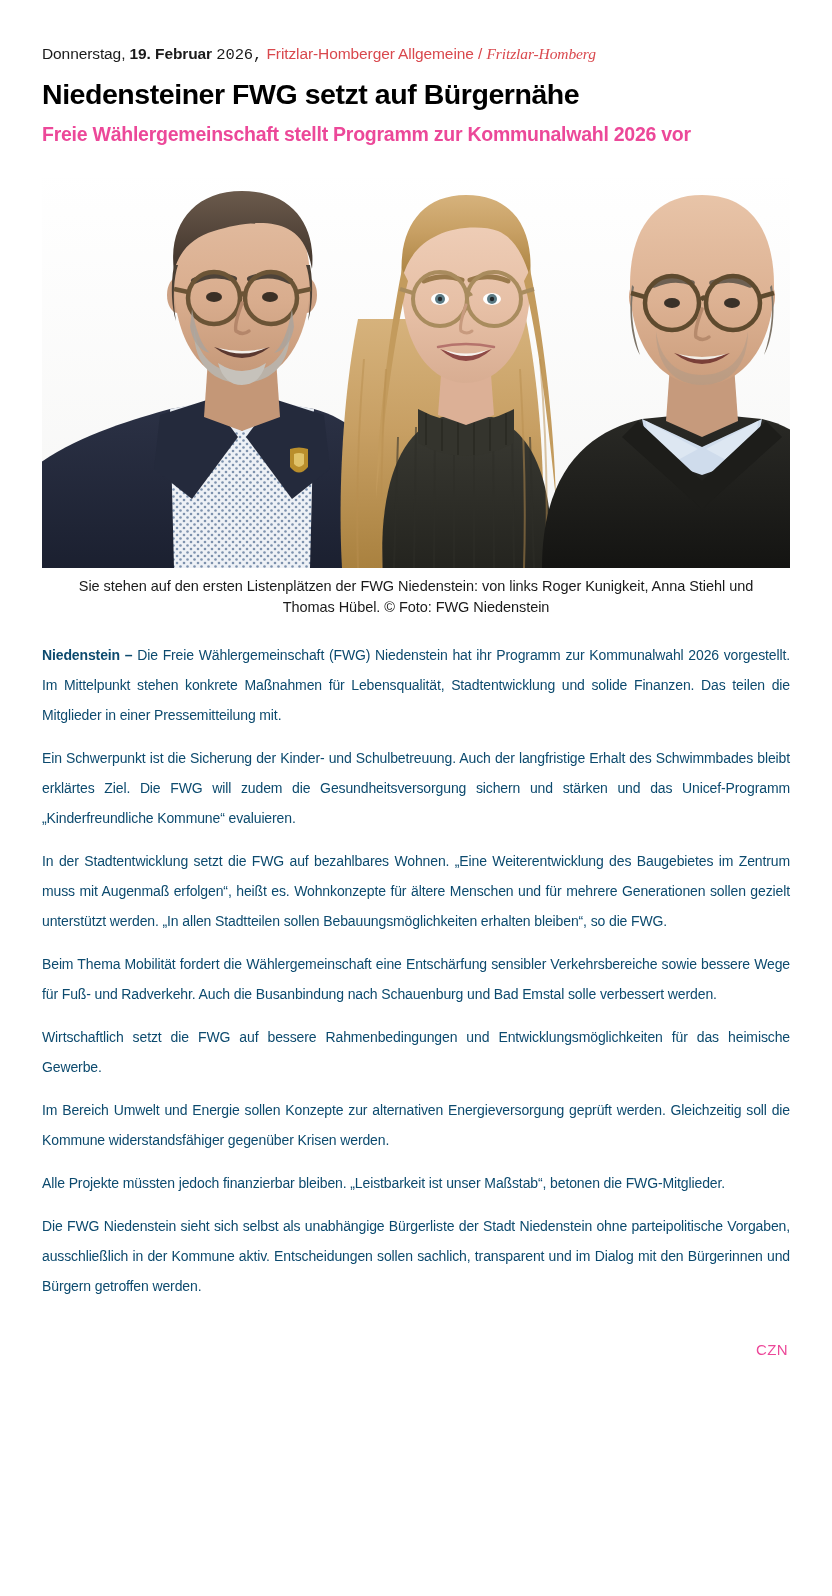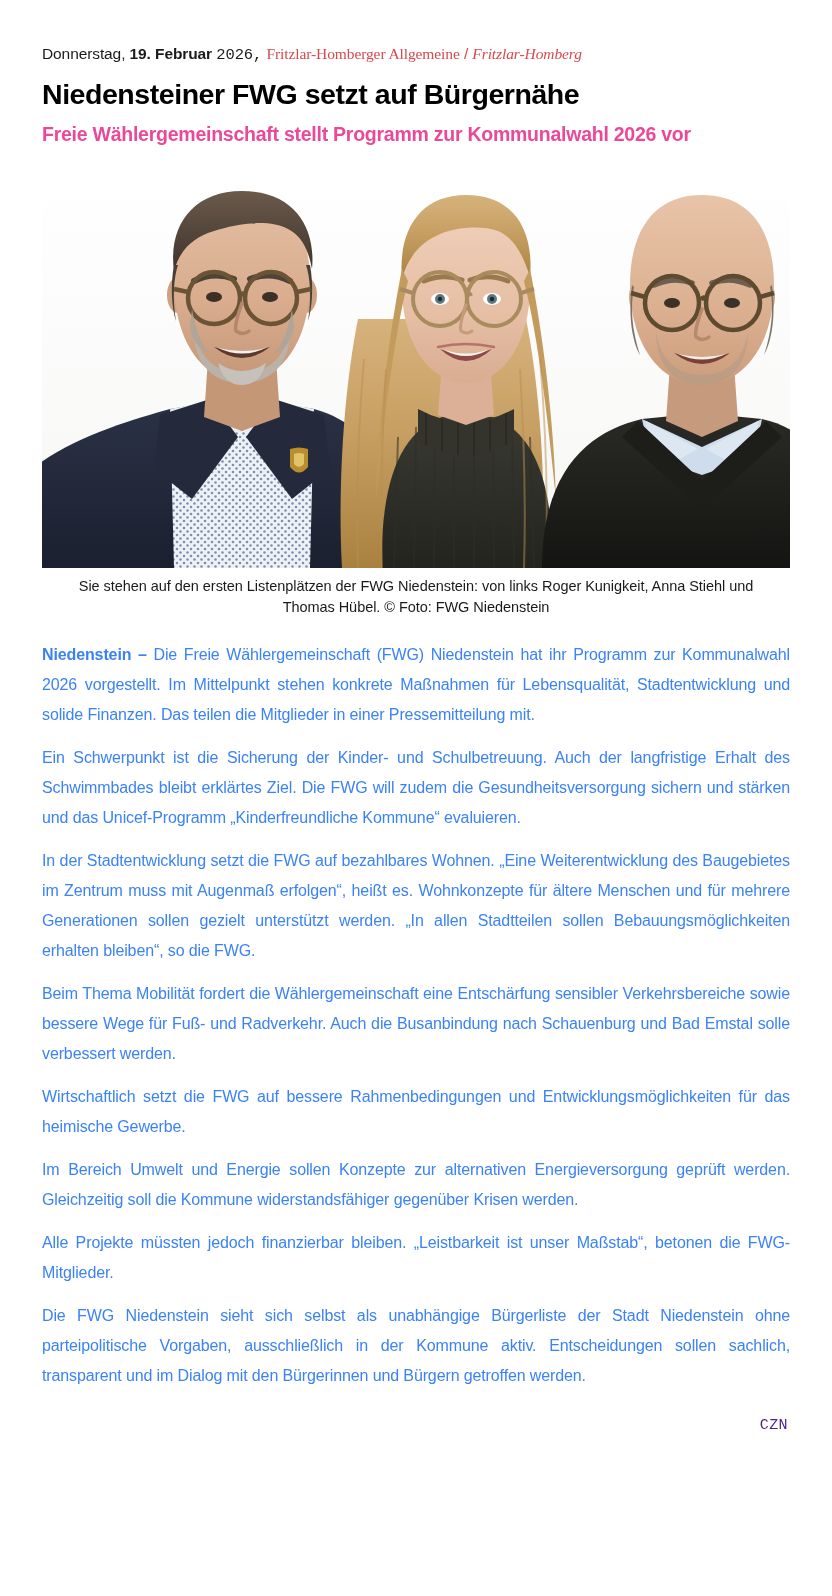--- a/index.html
+++ b/index.html
@@ -28,21 +28,21 @@
     font-size: 15.5px;
     line-height: 20px;
     color: #1a1a1a;
     margin: 0 0 12px 0;
     white-space: nowrap;
     letter-spacing: -0.1px;
   }
   .dateline .day      { font-weight: 400; }
   .dateline .datestrong { font-weight: 700; }
   .dateline .year     { font-weight: 400; font-family: Liberation Mono, monospace; }
-  .dateline .pub      { color: #d9484d; font-weight: 400; font-family: Liberation Serif, serif; }
+  .dateline .pub      { color: #d9484d; font-weight: 400; }
   .dateline .sep      { color: #d9484d; font-weight: 400; }
   .dateline .edition  { color: #d9484d; font-style: italic; font-weight: 400; font-family: Liberation Serif, serif; }
 
   
   .headline {
     font-size: 28.5px;
     line-height: 34px;
     font-weight: 700;
     margin: 0 0 10px 0;
     letter-spacing: -0.45px;
@@ -80,41 +80,40 @@
     margin: 8px auto 0 auto;
     max-width: 730px;
     letter-spacing: -0.05px;
   }
 
   
   .article-body {
     margin-top: 22px;
   }
   .article-body p {
-    font-size: 16px;
+    font-size: 14px;
     line-height: 30px;
     margin: 0 0 13px 0;
     text-align: justify;
     text-justify: inter-word;
     hyphens: auto;
-    color: #3b82f6;
+    color: #0c4a6e;
     letter-spacing: -0.12px;
   }
   .article-body p:last-of-type { margin-bottom: 0; }
   .article-body .lead-place { font-weight: 700; }
 
   .byline {
     text-align: right;
     font-size: 15px;
     line-height: 22px;
-    color: #4c1d95;
-    margin-top: 24px;
+    color: #ec4899;
+    margin-top: 38px;
     padding-right: 2px;
     letter-spacing: 0.4px;
-    font-family: Liberation Mono, monospace;
   }
 </style>
 </head>
 <body>
 
 <div class="page">
 
   <div class="dateline">
     <span class="day">Donnerstag,</span>
     <span class="datestrong">19. Februar</span>

